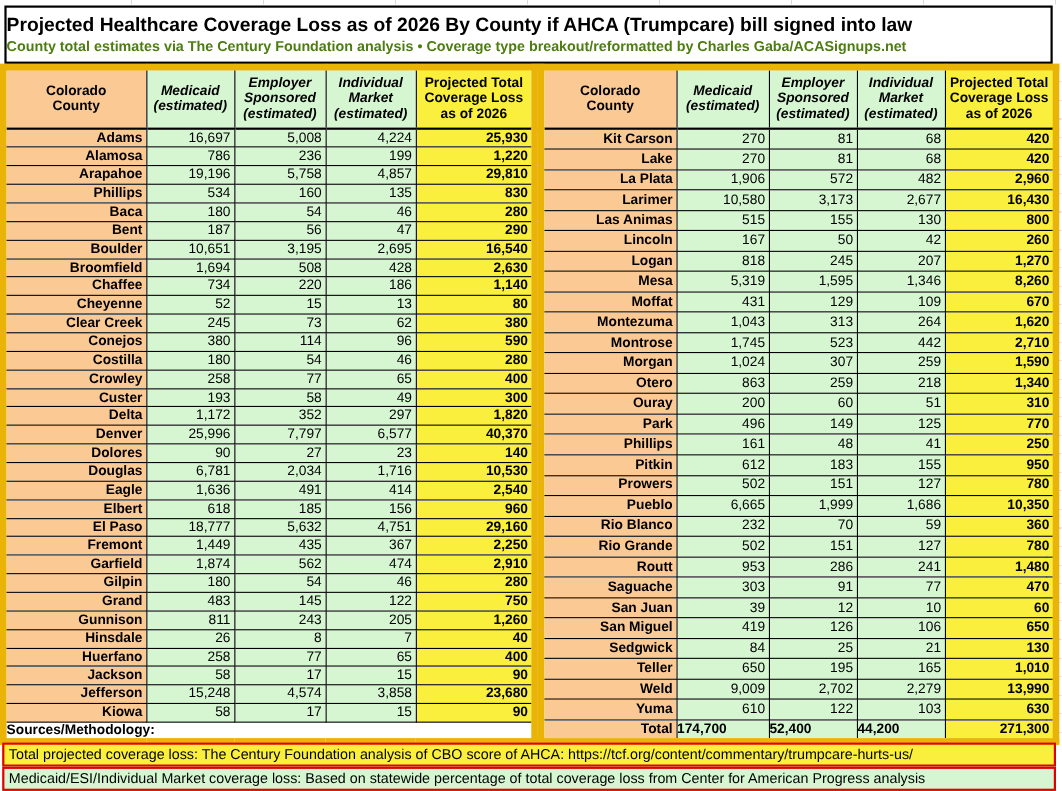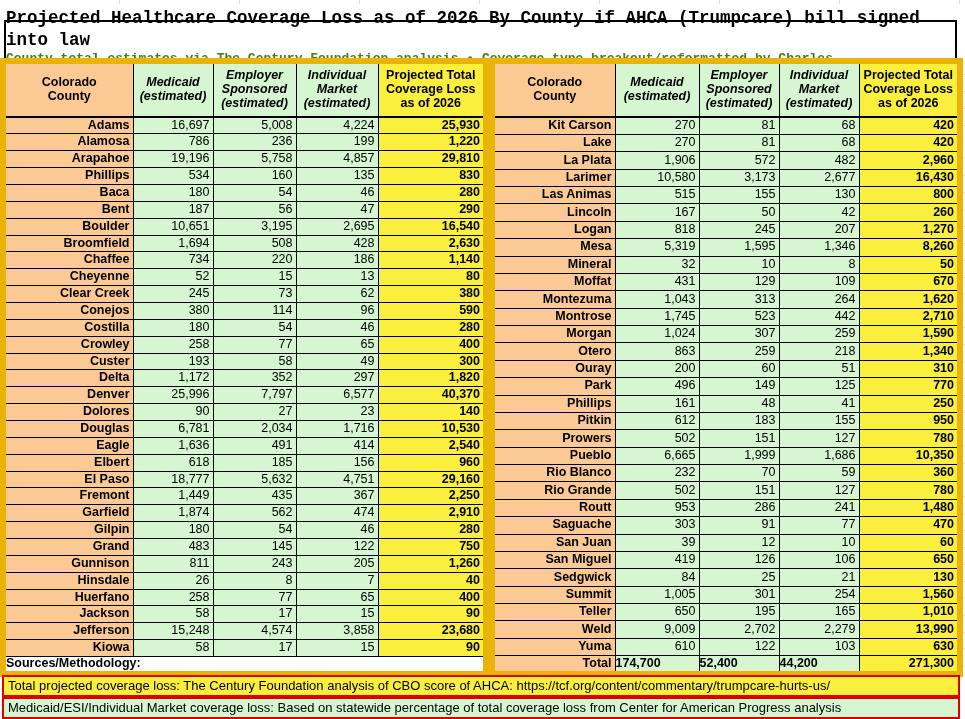--- a/index.html
+++ b/index.html
@@ -13,23 +13,23 @@
   .grid-strip{
     position:absolute;
     background:repeating-linear-gradient(90deg,#ffffff 0 119px,#d9d9d9 119px 120px);
   }
   .grid-strip.right{
     background:
       repeating-linear-gradient(180deg,transparent 0 15.9px,#dddddd 15.9px 16.9px);
     border-left:1px solid #bbbbbb;
   }
   .title-box{
-    position:absolute;left:4px;top:20px;width:949px;height:49px;
+    position:absolute;left:4px;top:5px;width:949px;height:49px;
     border:2px solid #000;background:#ffffff;
-    display:flex;flex-direction:column;justify-content:center;align-items:center;font-family:Liberation Mono, monospace;
+    display:flex;flex-direction:column;justify-content:center;
   }
   .title-main{font-size:17.5px;font-weight:bold;color:#000;line-height:1.25;}
   .title-sub{font-size:13px;font-weight:bold;color:#4d7c0f;line-height:1.3;}
   .tables-wrap{
     position:absolute;left:0;top:58px;display:flex;flex-direction:row;
   }
   table.county-table{
     border-collapse:collapse;table-layout:fixed;
     border:6px solid #eab308;
   }
@@ -417,27 +417,20 @@
           <td class="c-proj">1,270</td>
         </tr>
         <tr>
           <td class="c-county">Mesa</td>
           <td class="c-med">5,319</td>
           <td class="c-emp">1,595</td>
           <td class="c-ind">1,346</td>
           <td class="c-proj">8,260</td>
         </tr>
         <tr>
-          <td class="c-county">Mineral</td>
-          <td class="c-med">32</td>
-          <td class="c-emp">10</td>
-          <td class="c-ind">8</td>
-          <td class="c-proj">50</td>
-        </tr>
-        <tr>
           <td class="c-county">Moffat</td>
           <td class="c-med">431</td>
           <td class="c-emp">129</td>
           <td class="c-ind">109</td>
           <td class="c-proj">670</td>
         </tr>
         <tr>
           <td class="c-county">Montezuma</td>
           <td class="c-med">1,043</td>
           <td class="c-emp">313</td>
@@ -548,27 +541,20 @@
           <td class="c-emp">126</td>
           <td class="c-ind">106</td>
           <td class="c-proj">650</td>
         </tr>
         <tr>
           <td class="c-county">Sedgwick</td>
           <td class="c-med">84</td>
           <td class="c-emp">25</td>
           <td class="c-ind">21</td>
           <td class="c-proj">130</td>
-        </tr>
-        <tr>
-          <td class="c-county">Summit</td>
-          <td class="c-med">1,005</td>
-          <td class="c-emp">301</td>
-          <td class="c-ind">254</td>
-          <td class="c-proj">1,560</td>
         </tr>
         <tr>
           <td class="c-county">Teller</td>
           <td class="c-med">650</td>
           <td class="c-emp">195</td>
           <td class="c-ind">165</td>
           <td class="c-proj">1,010</td>
         </tr>
         <tr>
           <td class="c-county">Weld</td>

